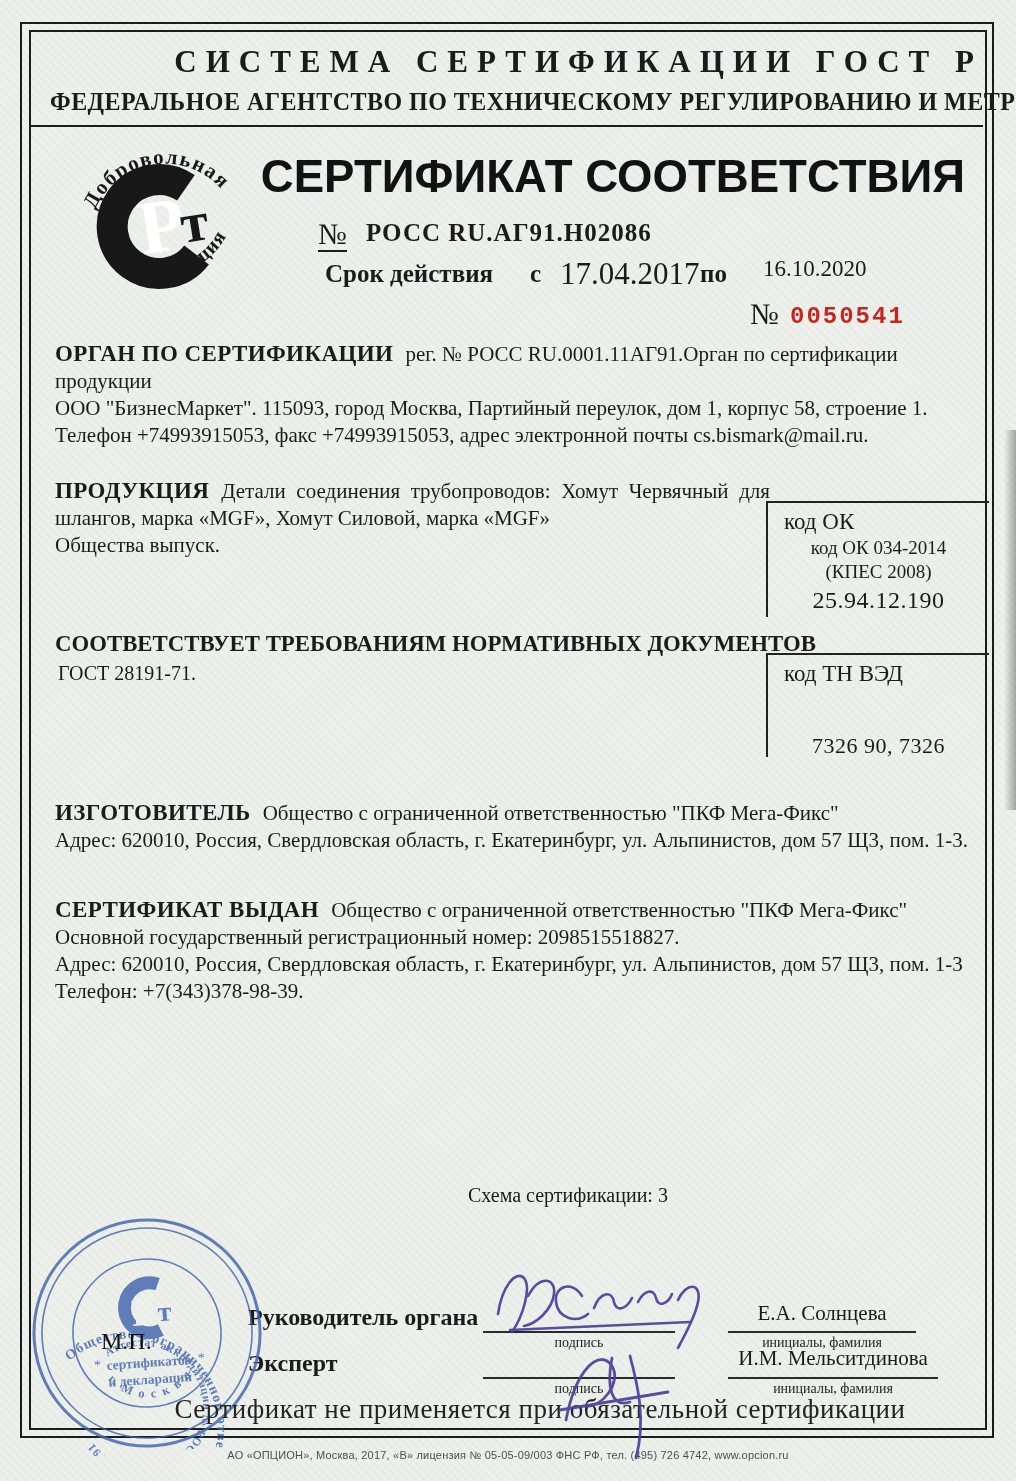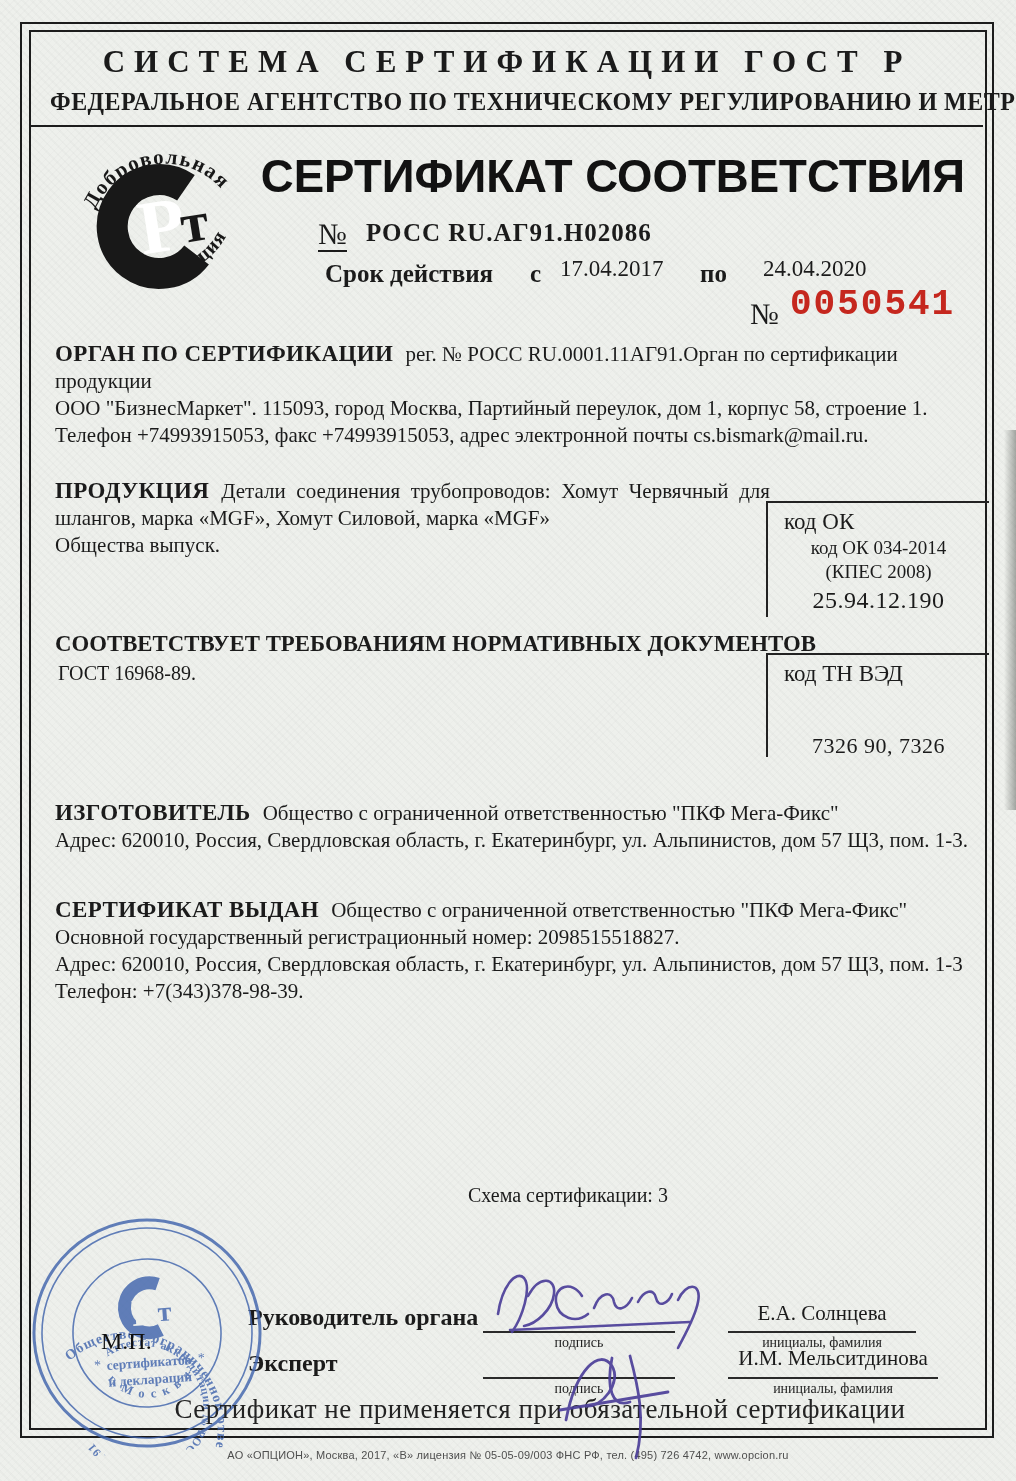--- a/index.html
+++ b/index.html
@@ -12,34 +12,34 @@
     font-family:"Liberation Serif", serif; color:#1b1b1b;
   }
   .abs{position:absolute;}
   
   .frame-outer{left:20px; top:22px; width:970px; height:1412px; border:2px solid #1c1c1c;}
   .frame-inner{left:29px; top:30px; width:954px; height:1396px; border:2px solid #1c1c1c;}
   .header-sep{left:31px; top:125px; width:952px; height:2px; background:#1c1c1c;}
   .edge-shadow{right:0; top:430px; width:12px; height:380px;
     background:linear-gradient(to left, rgba(70,75,70,.45), rgba(70,75,70,0));}
   
-  .h1{left:31px; top:44px; width:952px; text-align:center; font-weight:bold; font-size:31px; letter-spacing:9px; white-space:nowrap;}
+  .h1{left:31px; top:44px; width:952px; text-align:right; font-weight:bold; font-size:31px; letter-spacing:9px; white-space:nowrap;}
   .h2{left:31px; top:88px; width:952px; text-align:center; font-weight:bold; font-size:25px; letter-spacing:0.5px; transform:scaleX(.96); white-space:nowrap;}
   
   .doc-title{left:250px; top:148px; width:716px; text-align:center; font-family:"Liberation Sans",sans-serif;
     font-weight:bold; font-size:47px; letter-spacing:0px; transform:scaleX(.97); white-space:nowrap; color:#121212;}
   .regnum-label{left:318px; top:218px; font-size:30px; border-bottom:2px solid #1b1b1b; line-height:1.05;}
   .regnum-value{left:366px; top:219px; font-size:25px; letter-spacing:1px;font-weight:bold;}
   .validity-label{left:325px; top:260px; font-size:25px; font-weight:bold;}
   .validity-c{left:530px; top:260px; font-size:25px; font-weight:bold;}
-  .validity-from{left:560px; top:256px; font-size:23px;}
+  .validity-from{left:560px; top:256px; font-size:31px;}
   .validity-po{left:700px; top:260px; font-size:25px; font-weight:bold;}
   .validity-to{left:763px; top:256px; font-size:23px;}
   .blank-no{left:750px; top:297px; font-size:30px;}
-  .blank-val{left:790px; top:284px; font-family:"Liberation Mono",monospace; font-weight:bold; font-size:36px; letter-spacing:2px;}
+  .blank-val{left:790px; top:303px; font-family:"Liberation Mono",monospace; font-weight:bold; font-size:24px; letter-spacing:2px;}
   
   .sec{font-size:21px; line-height:27px;}
   .sec b.lbl{font-size:23px; letter-spacing:.4px; padding-right:12px;}
   .organ{left:55px; top:340px; width:920px;}
   .production{left:55px; top:477px; width:715px; text-align:justify;}
   .conf-title{left:55px; top:630px; font-weight:bold; font-size:24px; transform:scaleX(.95); transform-origin:left; white-space:nowrap;}
   .conf-val{left:58px; top:662px; font-size:20px;}
   .manufacturer{left:55px; top:799px; width:920px;}
   .issued{left:55px; top:896px; width:920px;}
   .basis{left:55px; top:999px; width:920px; text-align:justify;}
@@ -110,21 +110,21 @@
 
   <div class="abs doc-title">СЕРТИФИКАТ СООТВЕТСТВИЯ</div>
 
   <div class="abs regnum-label">№</div>
   <div class="abs regnum-value">РОСС RU.АГ91.Н02086</div>
 
   <div class="abs validity-label">Срок действия</div>
   <div class="abs validity-c">с</div>
   <div class="abs validity-from">17.04.2017</div>
   <div class="abs validity-po">по</div>
-  <div class="abs validity-to">24.04.2020</div>
+  <div class="abs validity-to">16.10.2020</div>
 
   <div class="abs blank-no">№</div>
   <div class="abs blank-val" style="color:#c5271e;">0050541</div>
 
   <div class="abs sec organ">
     <b class="lbl">ОРГАН ПО СЕРТИФИКАЦИИ</b><span>рег. № РОСС RU.0001.11АГ91.Орган по сертификации продукции</span>
     <div>ООО "БизнесМаркет". 115093, город Москва, Партийный переулок, дом 1, корпус 58, строение 1.</div>
     <div>Телефон +74993915053, факс +74993915053, адрес электронной почты cs.bismark@mail.ru.</div>
   </div>
 
@@ -134,21 +134,21 @@
   </div>
 
   <div class="abs codebox box-ok">
     <div class="bt">код ОК</div>
     <div class="c">код ОК 034-2014</div>
     <div class="c">(КПЕС 2008)</div>
     <div class="v">25.94.12.190</div>
   </div>
 
   <div class="abs conf-title">СООТВЕТСТВУЕТ ТРЕБОВАНИЯМ НОРМАТИВНЫХ ДОКУМЕНТОВ</div>
-  <div class="abs conf-val">ГОСТ 16968-89.</div>
+  <div class="abs conf-val">ГОСТ 28191-71.</div>
 
   <div class="abs codebox box-tn">
     <div class="bt">код ТН ВЭД</div>
     <div class="v">7326 90, 7326</div>
   </div>
 
   <div class="abs sec manufacturer">
     <b class="lbl">ИЗГОТОВИТЕЛЬ</b><span>Общество с ограниченной ответственностью "ПКФ Мега-Фикс"</span>
     <div>Адрес: 620010, Россия, Свердловская область, г. Екатеринбург, ул. Альпинистов, дом 57 Щ3, пом. 1-3.</div>
   </div>

